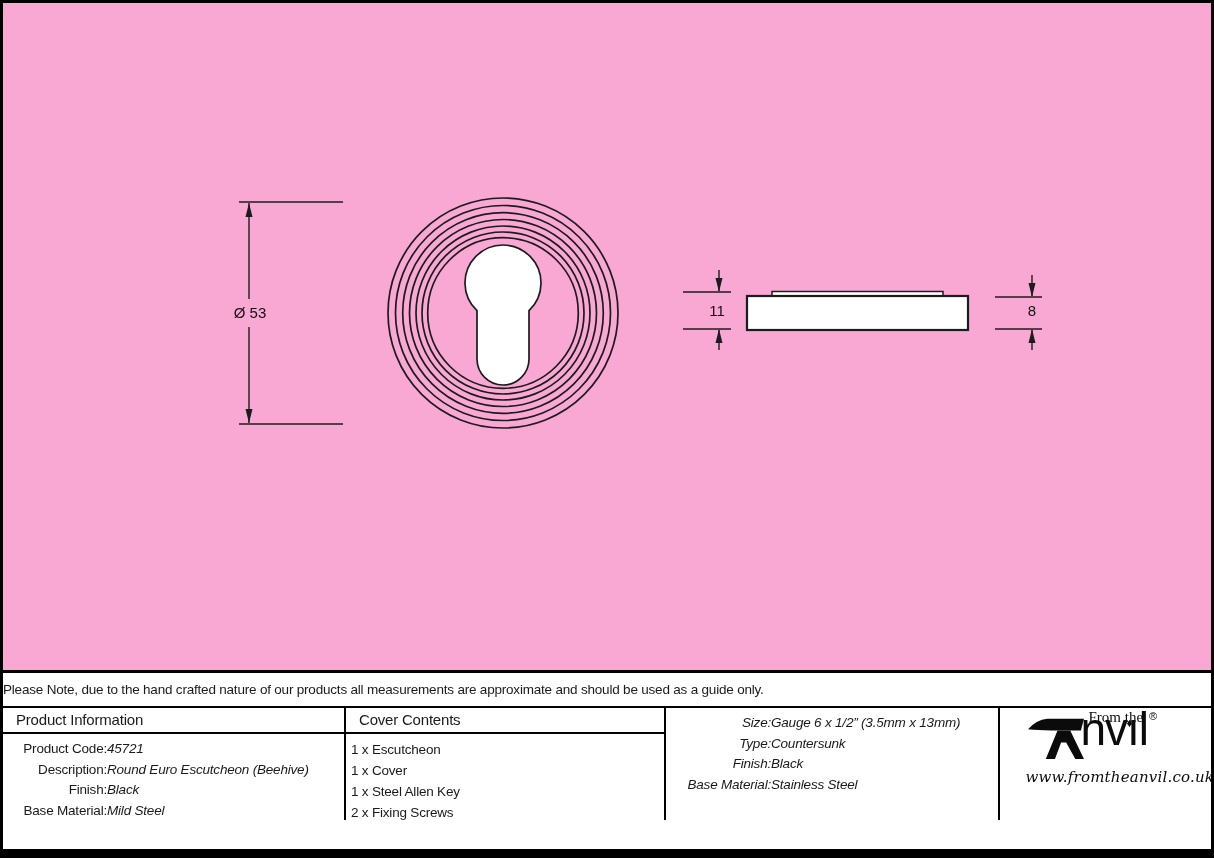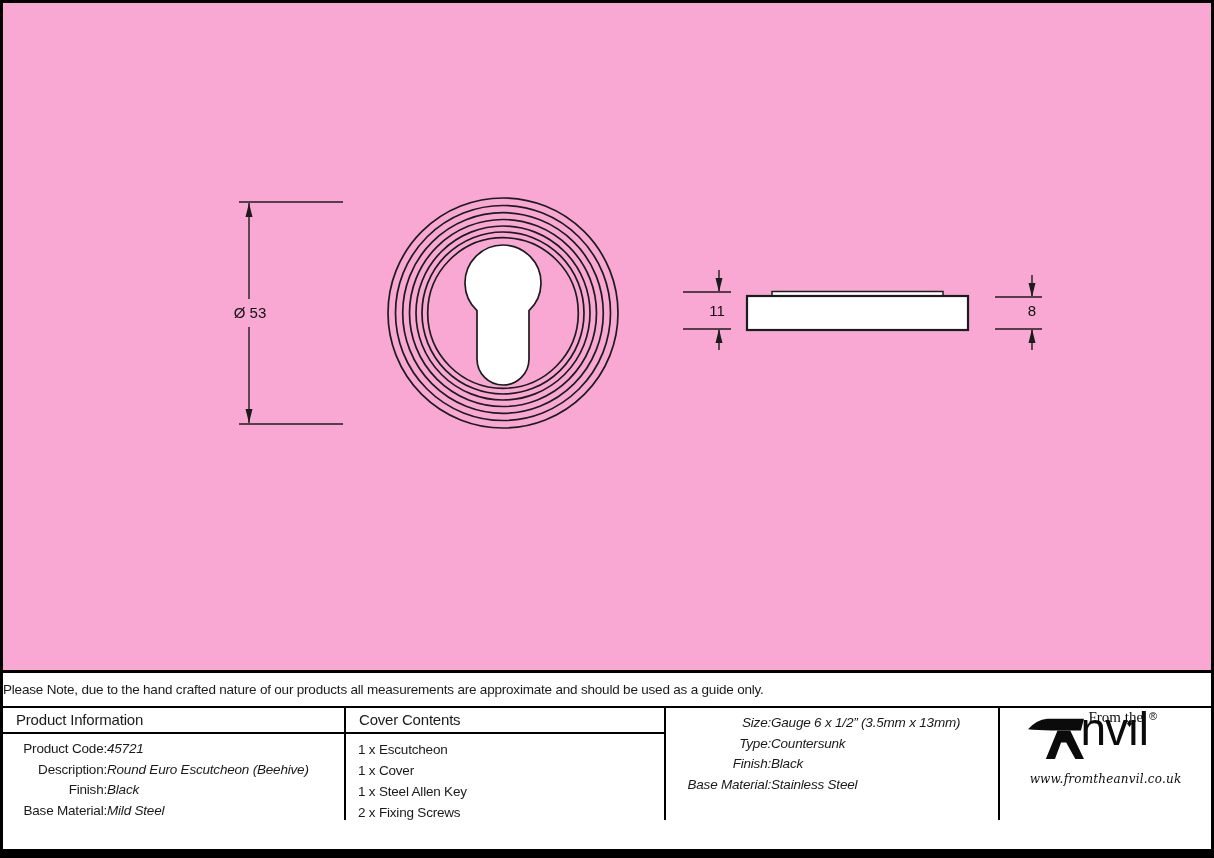--- a/index.html
+++ b/index.html
@@ -37,40 +37,40 @@
   .col-bordered{border-right:2px solid #000;}
   .col-header{
     box-sizing:border-box;height:26px;border-bottom:2px solid #000;
     line-height:23px;padding-left:13px;font-size:15px;letter-spacing:-0.2px;
   }
   .col-body{padding-top:5px;font-size:13.5px;letter-spacing:-0.2px;}
   .info-row{display:flex;line-height:20.5px;text-align:right;}
   .col-product .info-label{padding-left:14px;width:90px;flex:0 0 auto;}
   .col-fixing .info-label{width:105px;flex:0 0 auto;font-style:italic;}
   .info-value{white-space:nowrap;font-style:italic;}
-  .pack-item{padding-left:12px;line-height:21px;white-space:nowrap;}
+  .pack-item{padding-left:5px;line-height:21px;white-space:nowrap;}
 
   .col-logo{display:flex;align-items:flex-start;justify-content:center;}
   .logo{position:relative;width:156px;height:78px;}
   .anvil-glyph{position:absolute;left:0;top:7px;width:57px;height:45px;}
   .anvil-glyph path{fill:#0b0b0b;}
   .from-the{
     position:absolute;left:61px;top:1px;
     font-family:"Liberation Serif",serif;font-size:15px;color:#0b0b0b;white-space:nowrap;
   }
   .diamond{position:absolute;left:99px;top:8px;font-size:12px;color:#0b0b0b;}
   .anvil-word{
     position:absolute;left:53px;top:-2px;
     font-family:Liberation Sans, sans-serif;font-size:46px;line-height:1;
     letter-spacing:-1px;color:#0b0b0b;white-space:nowrap;
   }
   .reg{display:inline-block;position:relative;top:-25px;left:1px;font-size:11px;letter-spacing:0;}
   .logo-url{
     position:absolute;left:-2px;bottom:0;width:160px;text-align:center;
-    font-family:"DejaVu Serif",serif;font-style:italic;font-size:12px;
+    font-family:"DejaVu Serif",serif;font-style:italic;font-size:15px;
     letter-spacing:0.2px;color:#0b0b0b;white-space:nowrap;
   }
 </style>
 </head>
 <body>
 
 <div class="sheet">
 
   <div class="drawing-area">
     <svg viewBox="0 0 1208 667" xmlns="http://www.w3.org/2000/svg">

